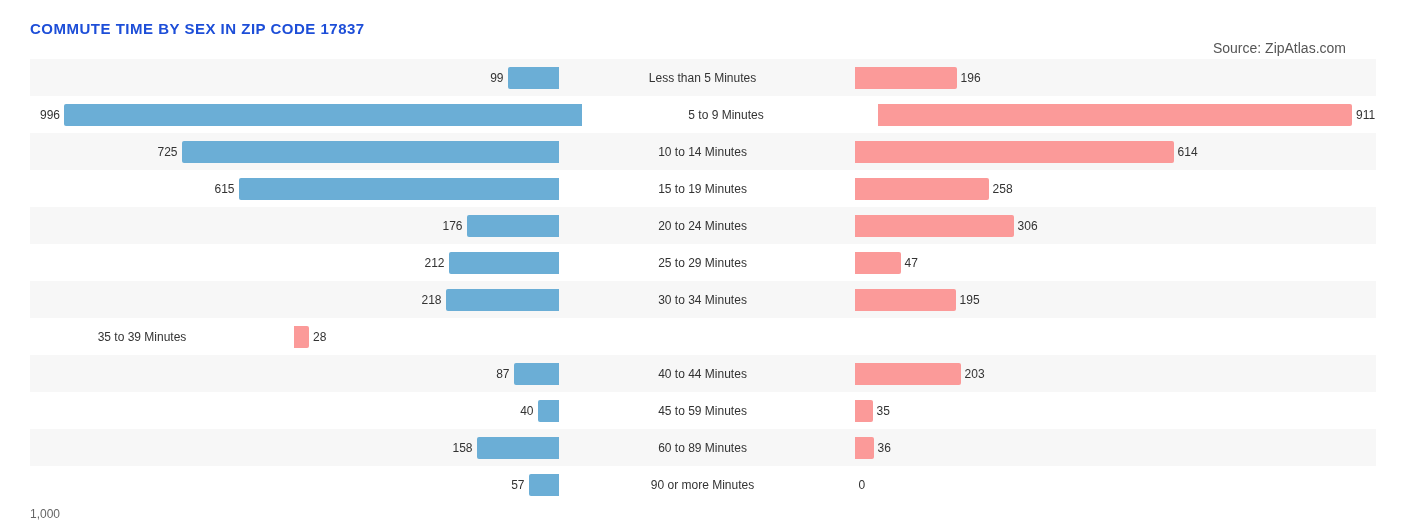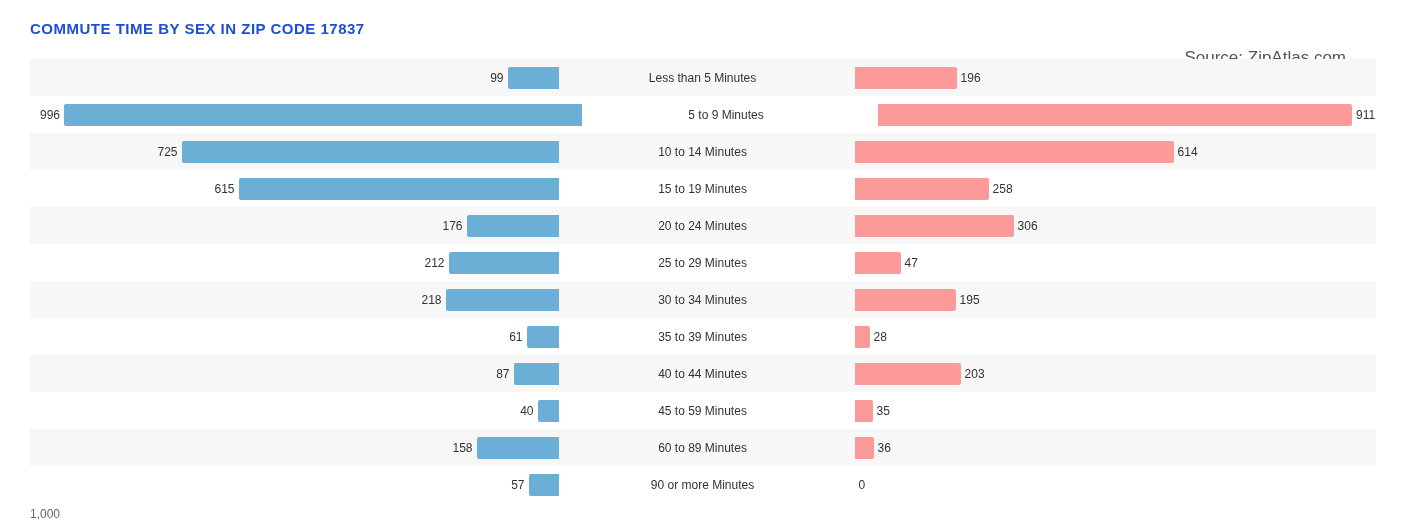--- a/index.html
+++ b/index.html
@@ -13,23 +13,23 @@
     .chart-title {
       font-size: 15px;
       font-weight: bold;
       text-transform: uppercase;
       color: #1d4ed8;
       margin-bottom: 22px;
       letter-spacing: 0.5px;
     }
     .source {
       position: absolute;
-      top: 28px;
+      top: 20px;
       right: 30px;
-      font-size: 17px;
+      font-size: 14px;
       color: #555;
     }
     .chart-area {
       position: relative;
       width: 100%;
     }
     .row {
       display: flex;
       align-items: center;
       height: 37px;
@@ -242,26 +242,20 @@
     </div>
     <div class="center-label">30 to 34 Minutes</div>
     <div class="right-section">
       <div class="female-bar-wrap">
         <div class="female-bar" style="width:101px;"></div>
         <span class="female-value">195</span>
       </div>
     </div>
   </div>
       <div class="row">
-    <div class="left-section">
-      <div class="male-bar-wrap">
-        <span class="male-value">61</span>
-        <div class="male-bar" style="width:32px;"></div>
-      </div>
-    </div>
     <div class="center-label">35 to 39 Minutes</div>
     <div class="right-section">
       <div class="female-bar-wrap">
         <div class="female-bar" style="width:15px;"></div>
         <span class="female-value">28</span>
       </div>
     </div>
   </div>
       <div class="row">
     <div class="left-section">

